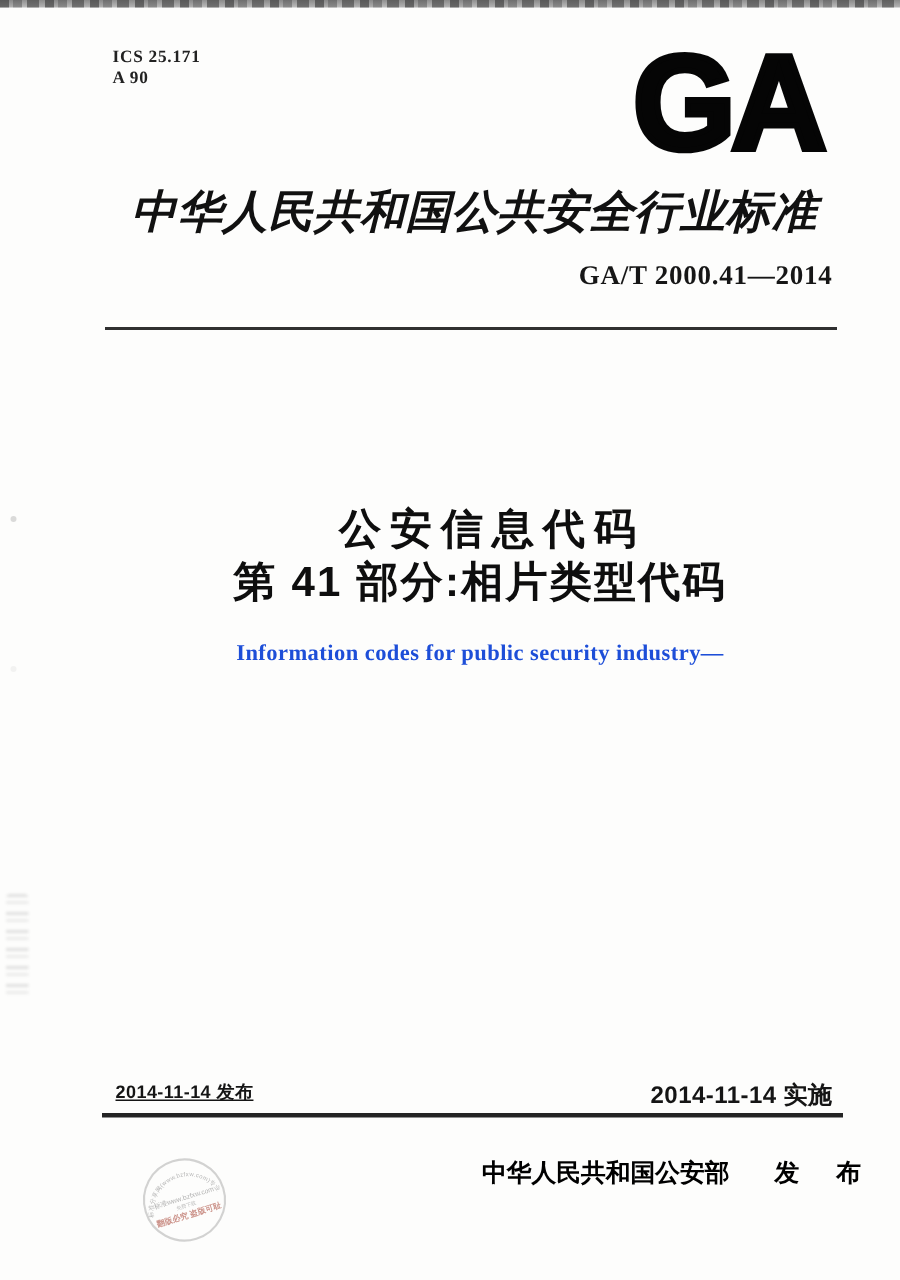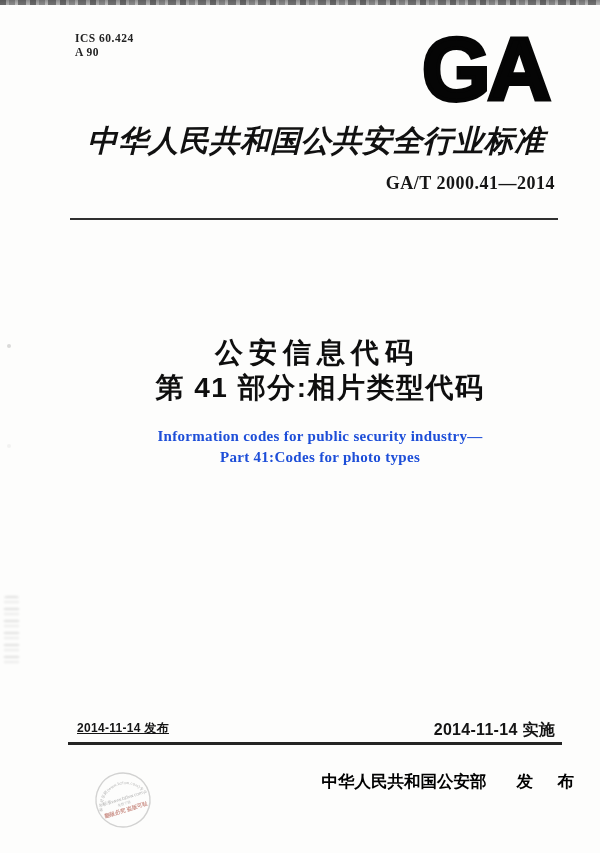--- a/index.html
+++ b/index.html
@@ -47,21 +47,21 @@
     font-size:18px;font-weight:700;letter-spacing:.5px;
     color:#161616;
     font-family:"Liberation Serif",serif;
     margin-left:32px;
   }
   .rule-1{
     position:absolute;left:70px;top:218px;width:488px;height:2px;
     background:#303030;
   }
   .title-cn-1{
-    position:absolute;left:53px;top:334px;width:528px;
+    position:absolute;left:64px;top:334px;width:528px;
     text-align:center;font-size:28px;font-weight:700;
     letter-spacing:6px;color:#0e0e0e;white-space:nowrap;
   }
   .title-cn-2{
     position:absolute;left:56px;top:369px;width:528px;
     text-align:center;font-size:28px;font-weight:700;
     letter-spacing:1.5px;color:#0e0e0e;white-space:nowrap;
   }
   .title-en{
     position:absolute;left:56px;top:426px;width:528px;
@@ -113,38 +113,37 @@
   }
 </style>
 </head>
 <body>
 
 <div class="page">
 
   <div class="top-noise"></div>
 
   <div class="ics">
-    <div>ICS 60.424</div>
+    <div>ICS 25.171</div>
     <div>A 90</div>
   </div>
 
   <div class="ga-logo">GA</div>
 
   <div class="std-name">中华人民共和国公共安全行业标准</div>
 
   <div class="std-number">GA/T 2000.41—2014</div>
 
   <div class="rule-1"></div>
 
   <div class="title-cn-1">公安信息代码</div>
   <div class="title-cn-2">第 41 部分:相片类型代码</div>
 
   <div class="title-en">
     <div>Information codes for public security industry—</div>
-    <div>Part 41:Codes for photo types</div>
   </div>
 
   <div class="date-issue">2014-11-14 发布</div>
   <div class="date-impl">2014-11-14 实施</div>
 
   <div class="rule-2"></div>
 
   <div class="publisher-row">
     <span>中华人民共和国公安部</span><span class="gap"></span><span class="pub-label">发 布</span>
   </div>

